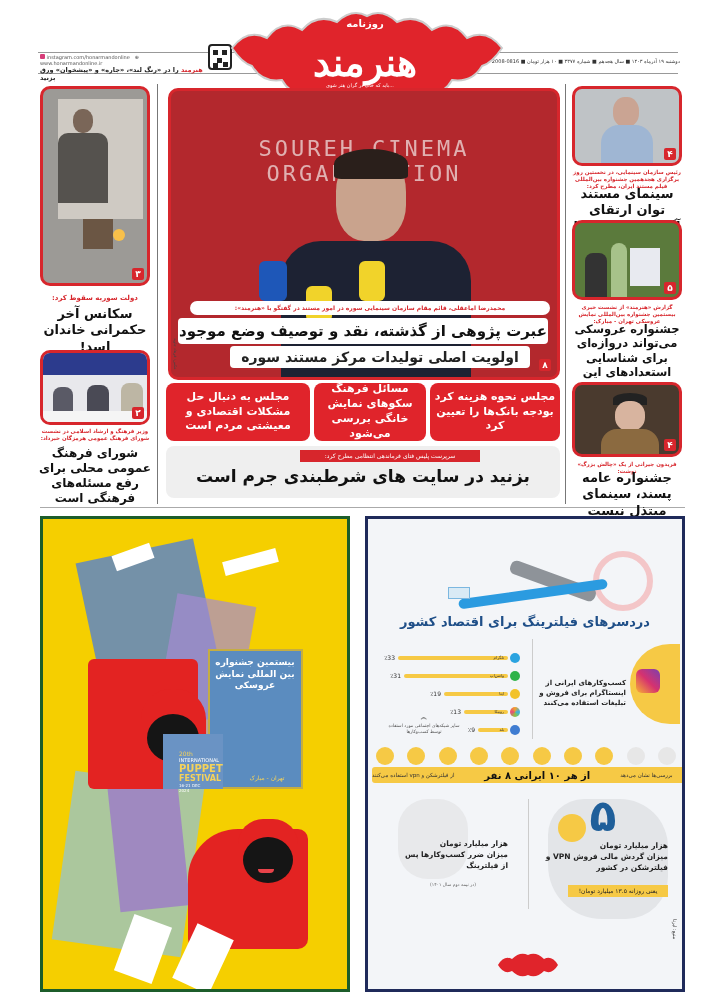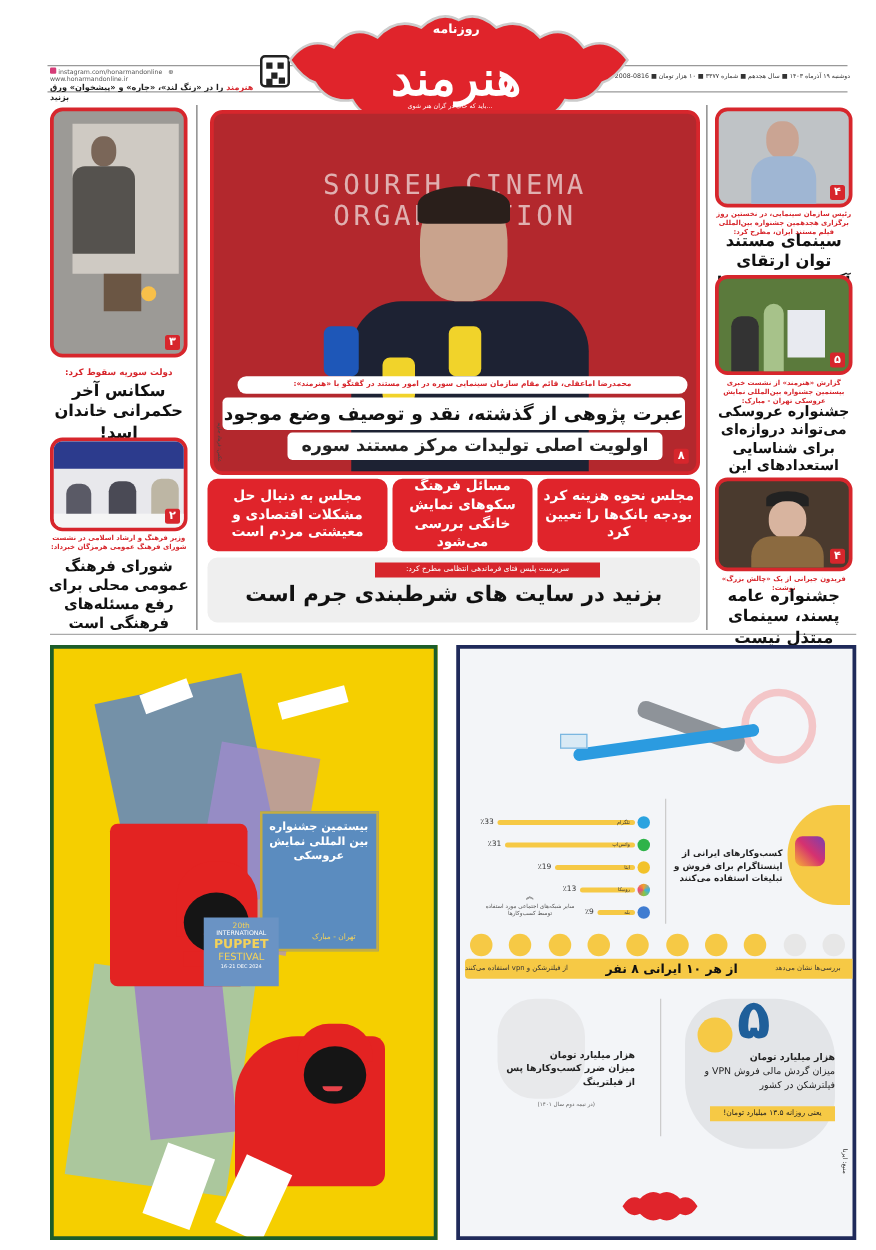--- a/index.html
+++ b/index.html
@@ -156,46 +156,47 @@
   <div class="shape" style="left:70px;top:250px;width:70px;height:140px;background:#9a6fcf;transform:rotate(-6deg);opacity:.7"></div>
   <div class="shape" style="left:70px;top:30px;width:40px;height:16px;background:#fff;transform:rotate(-20deg)"></div>
   <div class="shape" style="left:180px;top:36px;width:55px;height:14px;background:#fff;transform:rotate(-15deg)"></div>
 
   <div class="shape" style="left:45px;top:140px;width:110px;height:130px;background:#e32322;border-radius:6px"></div>
   <div class="shape" style="left:98px;top:170px;width:65px;height:60px;background:#e32322;border-radius:30px 30px 0 0"></div>
   <div class="shape" style="left:104px;top:195px;width:52px;height:48px;background:#151515;border-radius:50%"></div>
   <div class="shape" style="left:120px;top:228px;width:16px;height:4px;background:#e8434a;border-radius:0 0 8px 8px"></div>
   <div class="shape" style="left:104px;top:242px;width:36px;height:12px;background:#e32322"></div>
 
-  <div class="shape" style="left:165px;top:130px;width:95px;height:112px;background:#5b8cbf;border:2px solid #c5ad42">
+  <div class="shape" style="left:165px;top:130px;width:95px;height:140px;background:#5b8cbf;border:2px solid #c5ad42">
     <div style="position:absolute;right:4px;top:6px;width:84px;font-size:9px;color:#fff;font-weight:bold;text-align:center;line-height:1.3">بیستمین جشنواره بین المللی نمایش عروسکی</div>
     <div style="position:absolute;right:4px;bottom:6px;width:60px;font-size:6px;color:#f4d25a;text-align:center">تهران - مبارک</div>
   </div>
-  <div class="shape" style="left:120px;top:215px;width:60px;height:55px;background:#6a93c4;direction:ltr;text-align:center;padding:3px">
+  <div class="shape" style="left:120px;top:215px;width:60px;height:55px;background:#6a93c4;direction:ltr;text-align:left;padding:16px">
     <div style="font-size:6px;color:#f4d25a">20th</div>
     <div style="font-size:5px;color:#fff">INTERNATIONAL</div>
     <div style="font-size:10px;color:#f4d25a;font-weight:bold">PUPPET</div>
-    <div style="font-size:8px;color:#f4d25a;font-weight:normal">FESTIVAL</div>
+    <div style="font-size:8px;color:#f4d25a;font-weight:bold">FESTIVAL</div>
     <div style="font-size:4px;color:#fff">16-21 DEC 2024</div>
   </div>
 
   <div class="shape" style="left:145px;top:310px;width:120px;height:120px;background:#e32322;border-radius:50px 10px 10px 10px"></div>
   <div class="shape" style="left:195px;top:300px;width:60px;height:30px;background:#e32322;border-radius:25px 25px 0 0"></div>
   <div class="shape" style="left:200px;top:318px;width:50px;height:46px;background:#151515;border-radius:50%"></div>
   <div class="shape" style="left:215px;top:350px;width:16px;height:4px;background:#e8434a;border-radius:0 0 8px 8px"></div>
   <div class="shape" style="left:80px;top:400px;width:40px;height:60px;background:#fff;transform:rotate(20deg)"></div>
   <div class="shape" style="left:140px;top:410px;width:40px;height:60px;background:#fff;transform:rotate(25deg)"></div>
 </div>
 
 <div class="abs info">
 
   <div class="shape" style="left:225px;top:32px;width:60px;height:60px;border:6px solid #f3c6c8;border-radius:50%"></div>
   <div class="shape" style="left:140px;top:55px;width:90px;height:14px;background:#8e9399;transform:rotate(20deg);border-radius:6px"></div>
   <div class="shape" style="left:90px;top:70px;width:150px;height:10px;background:#2b9be0;transform:rotate(-8deg);border-radius:5px"></div>
   <div class="shape" style="left:80px;top:68px;width:22px;height:12px;background:#d9eaf5;border:1px solid #7bb7e0"></div>
+  <div class="shape" style="left:0;top:95px;width:314px;text-align:center;font-size:13px;font-weight:bold;color:#1f4f88">دردسرهای فیلترینگ برای اقتصاد کشور</div>
 
   <div class="shape" style="left:262px;top:125px;width:50px;height:80px;background:#f6c945;border-radius:0 40px 40px 0;transform:scaleX(-1)"></div>
   <div class="shape" style="left:268px;top:150px;width:24px;height:24px;border-radius:6px;background:linear-gradient(45deg,#f8b133,#d6326f,#7a3fb0)"></div>
   <div class="shape" style="left:168px;top:160px;width:90px;font-size:7px;color:#222;text-align:right;line-height:1.4;font-weight:bold">کسب‌وکارهای ایرانی از اینستاگرام برای فروش و تبلیغات استفاده می‌کنند</div>
   <div class="shape" style="left:164px;top:120px;width:1px;height:100px;background:#ccc"></div>
 
   <div class="bar-row" style="left:0;top:134px;width:160px">
     <div class="bar-icon" style="right:8px;background:#2aa3e0"></div>
     <div class="bar" style="right:20px;width:110px"></div>
     <div class="bar-label" style="right:24px">تلگرام</div>
@@ -247,21 +248,21 @@
     <span>بررسی‌ها نشان می‌دهد</span>
     <b style="font-size:10px;color:#111">از هر ۱۰ ایرانی ۸ نفر</b>
     <span>از فیلترشکن و vpn استفاده می‌کنند</span>
   </div>
 
   <div class="shape" style="left:160px;top:280px;width:1px;height:110px;background:#ccc"></div>
   <div class="shape" style="left:180px;top:280px;width:120px;height:120px;background:#e3e5e8;border-radius:30% 40% 35% 45%"></div>
   <div class="shape" style="left:190px;top:295px;width:28px;height:28px;border-radius:50%;background:#f6c945"></div>
   <div class="shape" style="left:170px;top:275px;width:130px;text-align:center;font-size:44px;font-weight:bold;color:#1f5f9a;line-height:1">۵</div>
   <div class="shape" style="left:175px;top:322px;width:125px;text-align:right;font-size:7.5px;font-weight:bold;color:#222;line-height:1.4">هزار میلیارد تومان</div>
-  <div class="shape" style="left:175px;top:333px;width:125px;text-align:right;font-size:7.5px;font-weight:normal;color:#222;line-height:1.4">میزان گردش مالی فروش VPN و فیلترشکن در کشور</div>
+  <div class="shape" style="left:175px;top:333px;width:125px;text-align:right;font-size:7.5px;font-weight:bold;color:#222;line-height:1.4">میزان گردش مالی فروش VPN و فیلترشکن در کشور</div>
   <div class="shape" style="left:200px;top:366px;width:100px;height:12px;background:#f6c945;font-size:6px;text-align:center;line-height:12px;color:#222">یعنی روزانه ۱۳.۵ میلیارد تومان!</div>
 
   <div class="shape" style="left:30px;top:280px;width:70px;height:80px;background:#e8e9eb;border-radius:30px"></div>
   <div class="shape" style="left:30px;top:320px;width:110px;text-align:right;font-size:7.5px;font-weight:bold;color:#222;line-height:1.4">هزار میلیارد تومان</div>
   <div class="shape" style="left:30px;top:331px;width:110px;text-align:right;font-size:7.5px;font-weight:bold;color:#222;line-height:1.4">میزان ضرر کسب‌وکارها پس از فیلترینگ</div>
   <div class="shape" style="left:30px;top:363px;width:110px;text-align:center;font-size:4.5px;color:#666">(در نیمه دوم سال ۱۴۰۱)</div>
 
   <div class="shape" style="left:300px;top:400px;width:10px;font-size:5px;color:#333;writing-mode:vertical-rl">منبع: ایرنا</div>
 
   <svg class="shape" style="left:128px;top:432px" width="64" height="28" viewBox="0 0 64 28">

